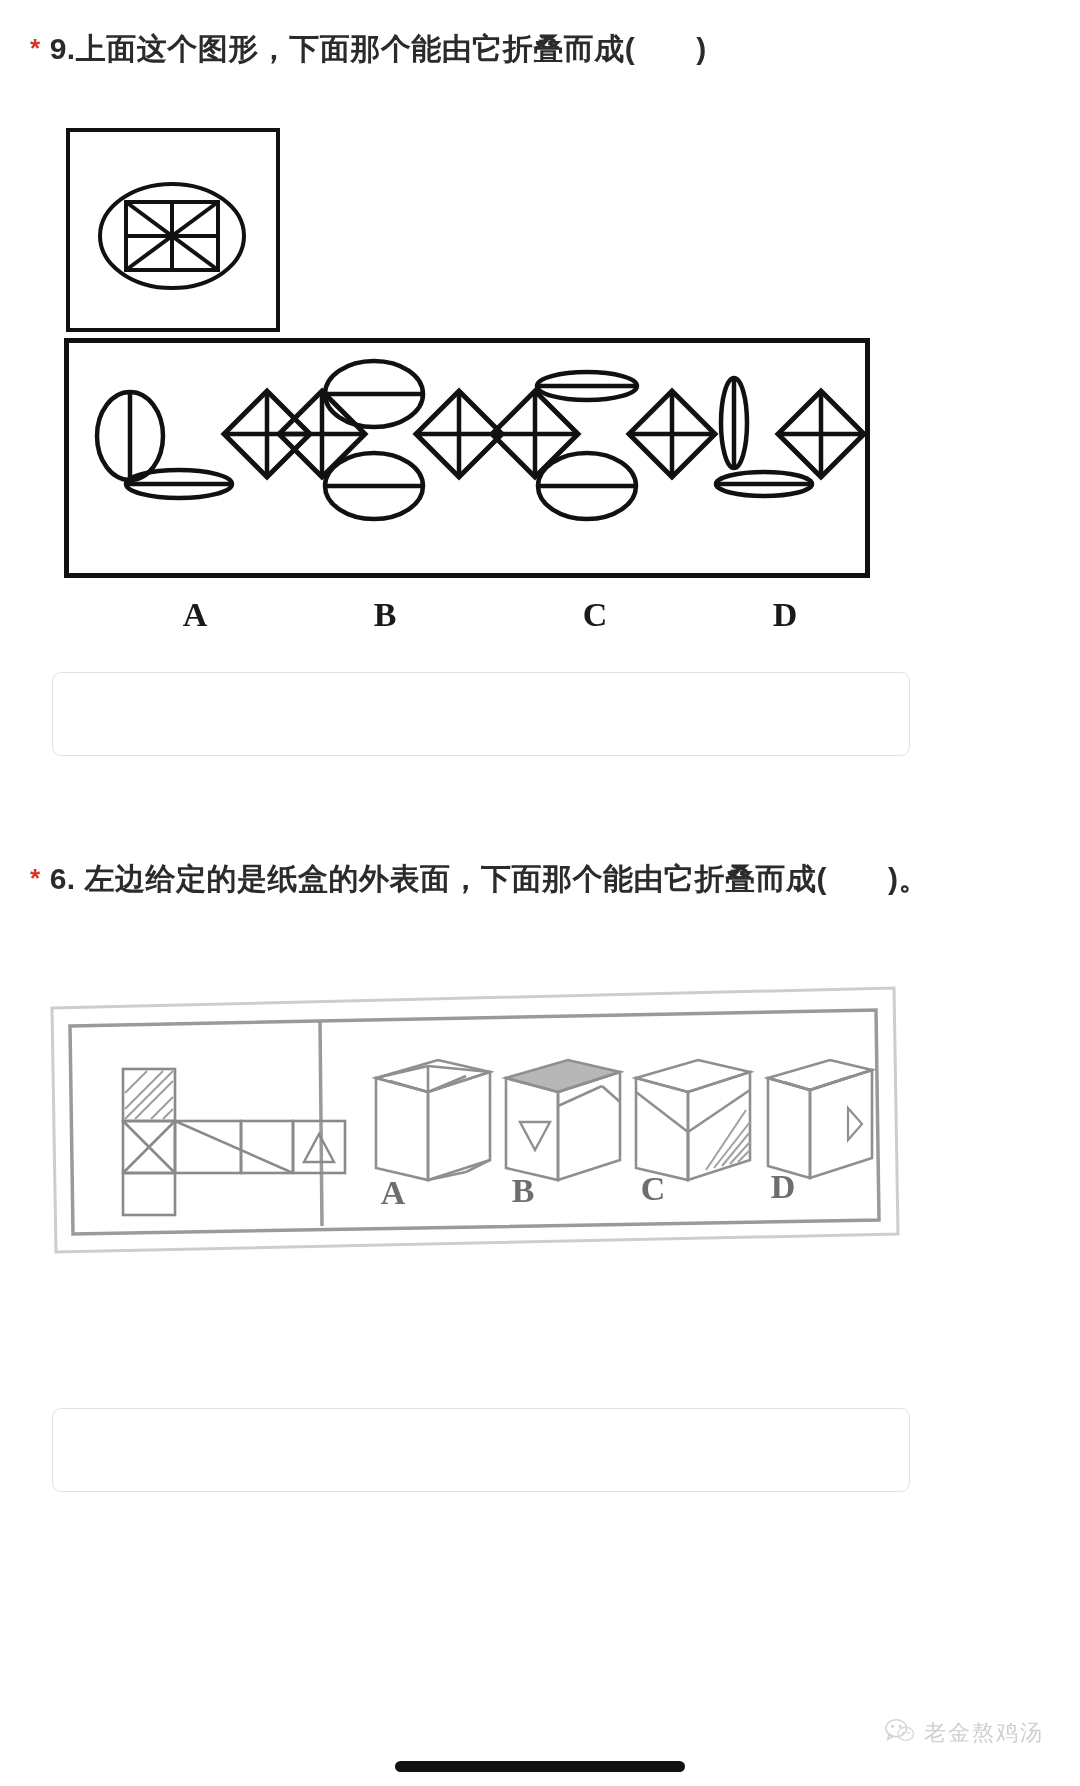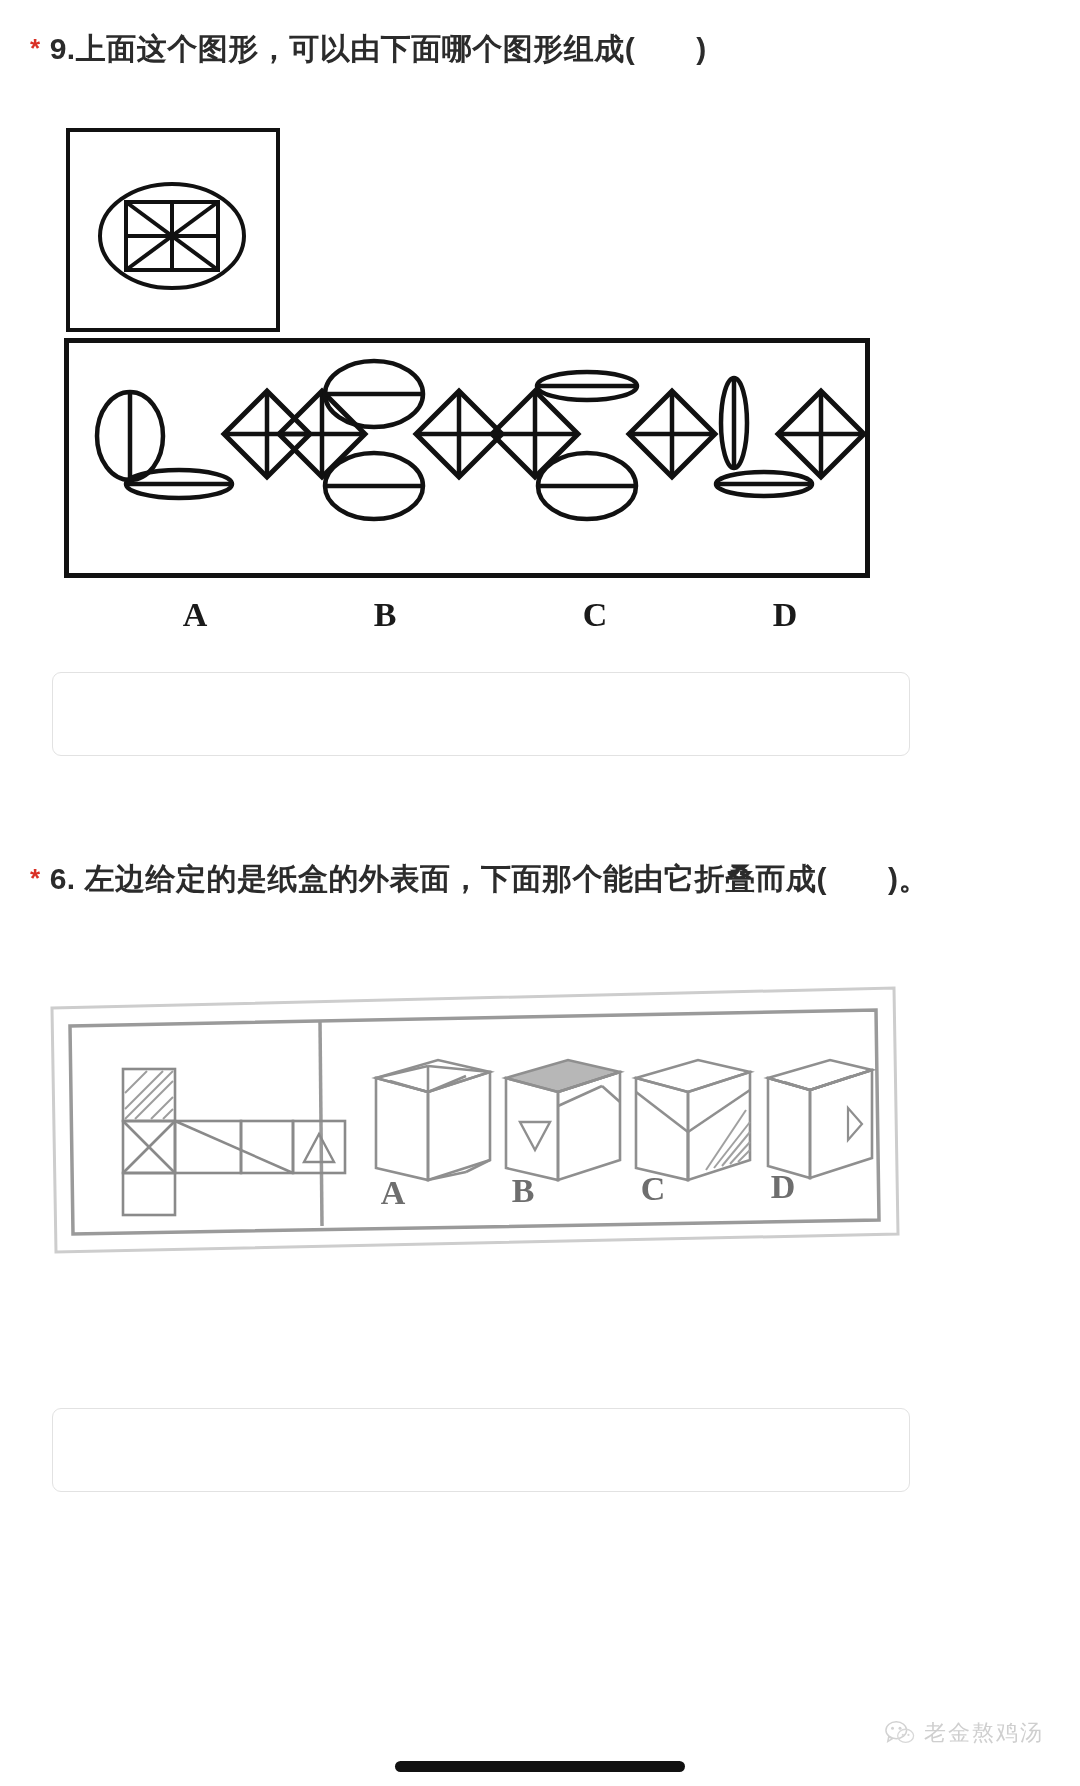--- a/index.html
+++ b/index.html
@@ -28,21 +28,21 @@
     box-sizing:border-box;
   }
 
   
   .fig{position:absolute;}
   svg{display:block;}
 
   
   .watermark{
     position:absolute;right:36px;bottom:38px;
-    display:flex;align-items:center;gap:9px;
+    display:flex;gap:9px;
     color:#cfcfcf;font-size:22px;
     font-family:"Liberation Serif","DejaVu Serif",serif;
     letter-spacing:2px;white-space:nowrap;
   }
   .wechat-ico{width:30px;height:26px;flex:none;}
 
   
   .home-indicator{
     position:absolute;left:50%;transform:translateX(-50%);
     bottom:14px;width:290px;height:11px;border-radius:6px;background:#111;
@@ -54,21 +54,21 @@
   }
 </style>
 </head>
 <body>
 
 <div class="page">
 
   <div class="qblock" style="top:26px;padding:0 30px;">
     <div class="qtext">
       <span class="star">*</span>
-      <span class="qbody"><span>9.</span><span>上面这个图形，可以由下面哪个图形组成(　　)</span></span>
+      <span class="qbody"><span>9.</span><span>上面这个图形，下面那个能由它折叠而成(　　)</span></span>
     </div>
   </div>
 
   <div class="fig" style="left:66px;top:128px;">
     <svg width="214" height="204" viewBox="0 0 214 204">
       <rect x="2" y="2" width="210" height="200" fill="#fff" stroke="#111" stroke-width="4"></rect>
       <ellipse cx="106" cy="108" rx="72" ry="52" fill="none" stroke="#111" stroke-width="4"></ellipse>
       <rect x="60" y="74" width="92" height="68" fill="none" stroke="#111" stroke-width="4"></rect>
       <line x1="60" y1="74" x2="152" y2="142" stroke="#111" stroke-width="4"></line>
       <line x1="152" y1="74" x2="60" y2="142" stroke="#111" stroke-width="4"></line>

